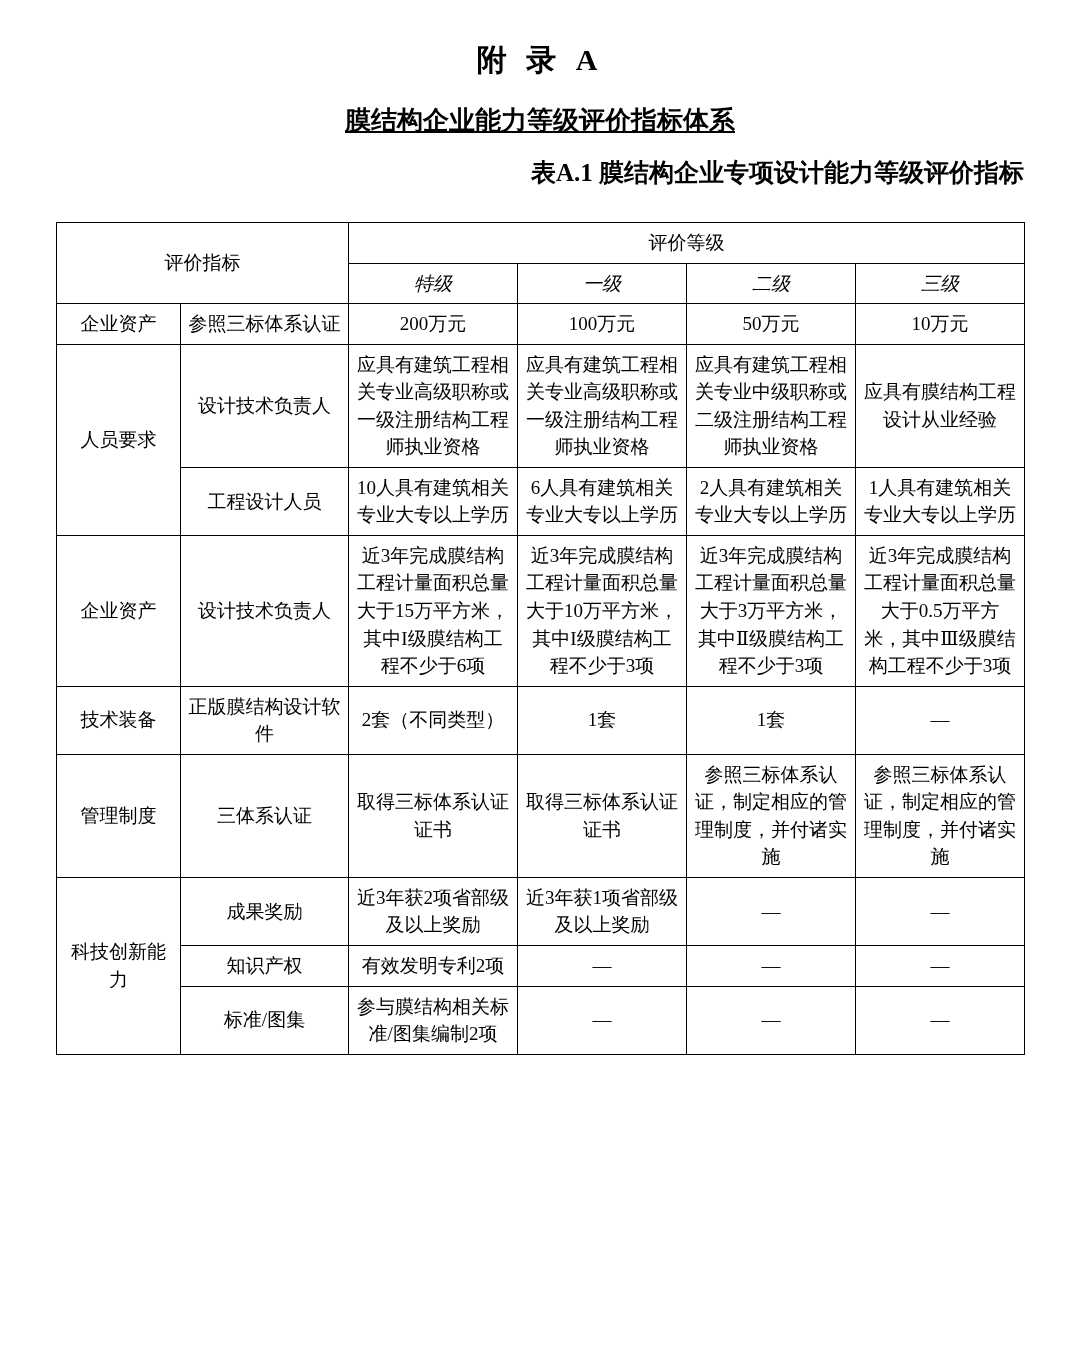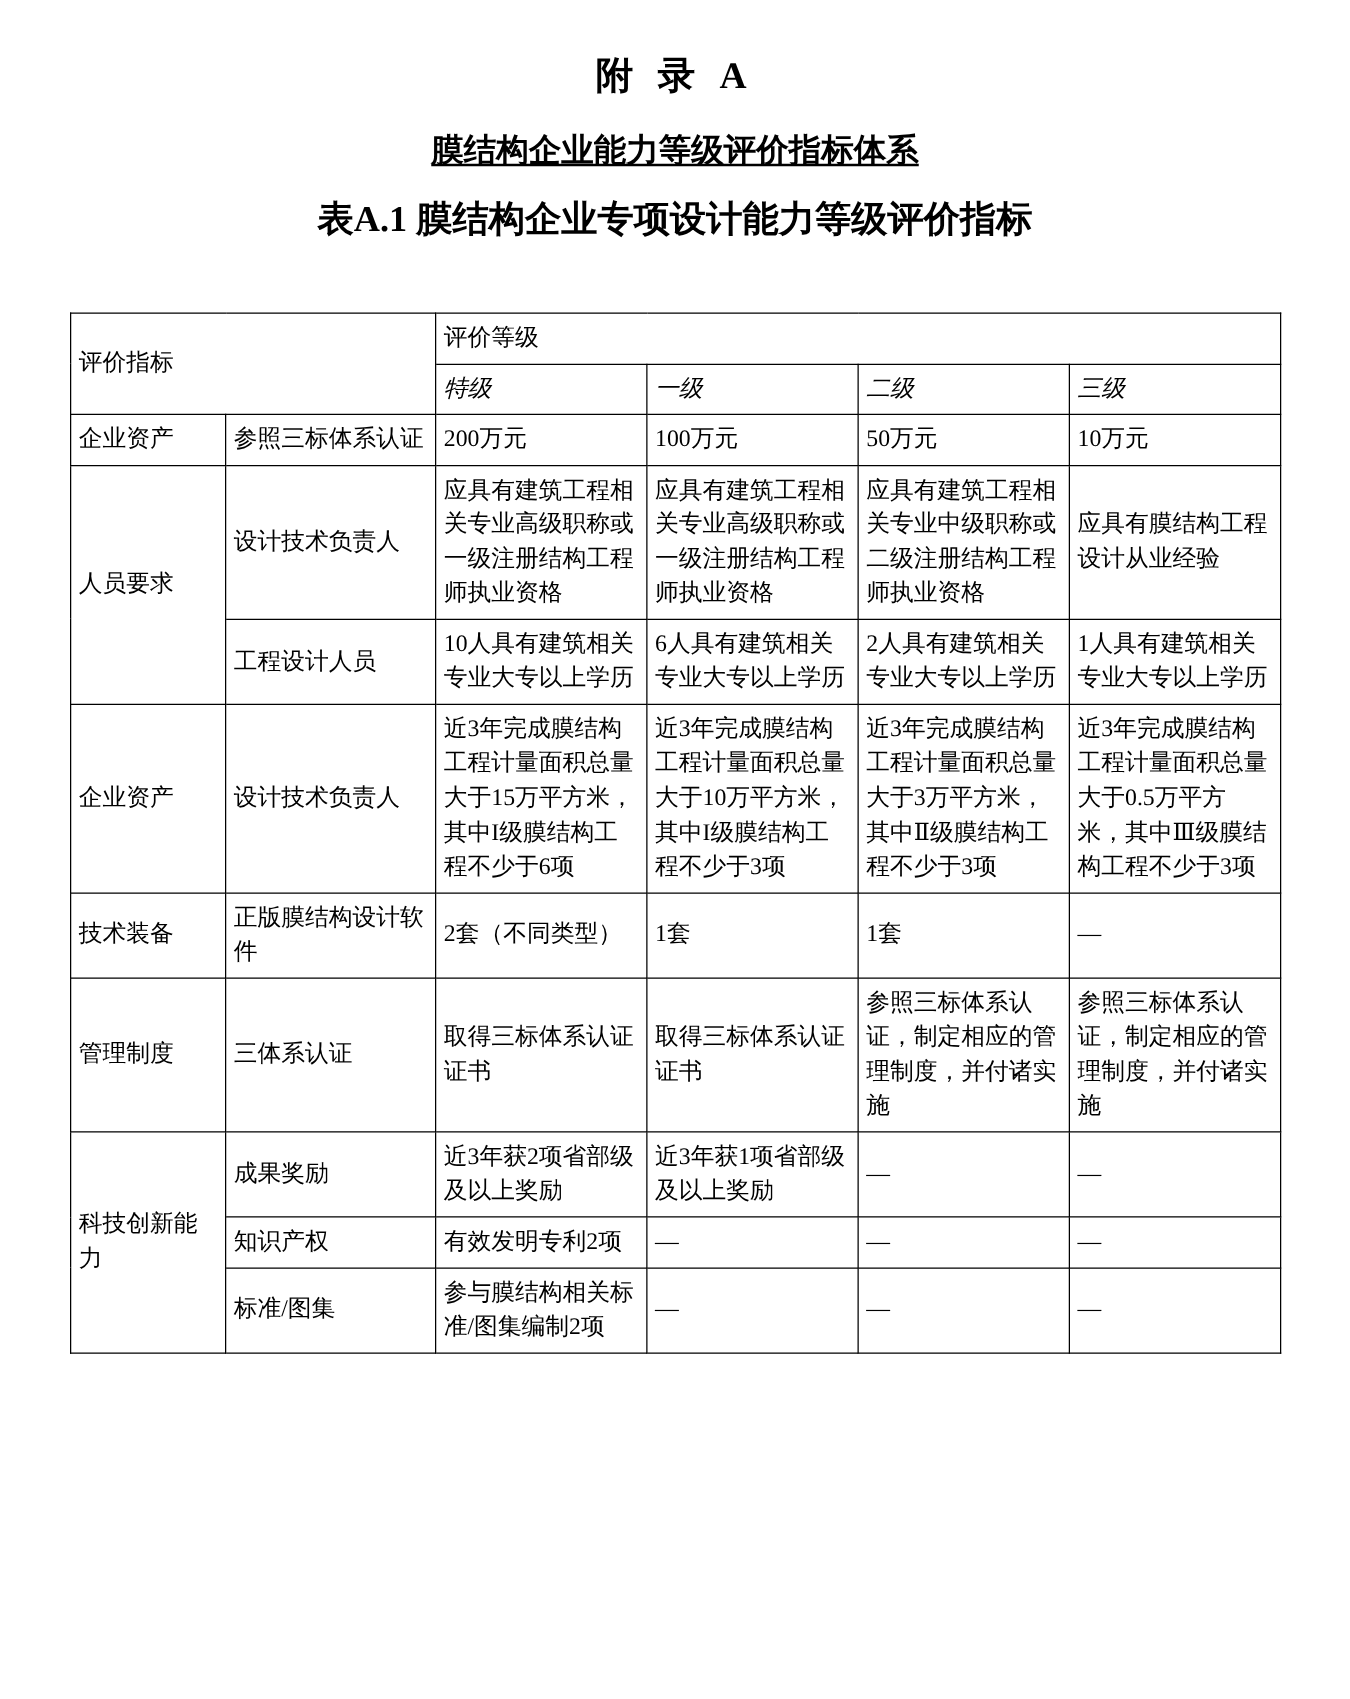--- a/index.html
+++ b/index.html
@@ -14,48 +14,49 @@
     color: #000;
   }
   .page {
     width: 1080px;
     min-height: 1359px;
     box-sizing: border-box;
     padding: 40px 56px 20px 56px;
   }
   .title-block {
     text-align: center;
-    margin-bottom: 54px;
+    margin-bottom: 33px;
   }
   .title-main {
     font-size: 30px;
     font-weight: bold;
     letter-spacing: 6px;
     margin-bottom: 22px;
   }
   .title-sub1 {
     font-size: 26px;
     font-weight: bold;
     margin-bottom: 18px;
     text-decoration: underline;
   }
   .title-sub2 {
-    font-size: 29px;
+    font-size: 25px;
     font-weight: bold;
     margin-bottom: 4px;
+    text-align: right;
   }
   table.matrix {
     border-collapse: collapse;
     width: 968px;
     margin: 0 auto;
     table-layout: fixed;
   }
   table.matrix td, table.matrix th {
     border: 1px solid #000;
-    text-align: left;
+    text-align: center;
     vertical-align: middle;
     font-size: 19px;
     line-height: 1.45;
     padding: 6px 6px;
     font-weight: normal;
   }
   .col-cat { width: 124px; }
   .col-ind { width: 168px; }
   .col-lvl { width: 169px; }
 

